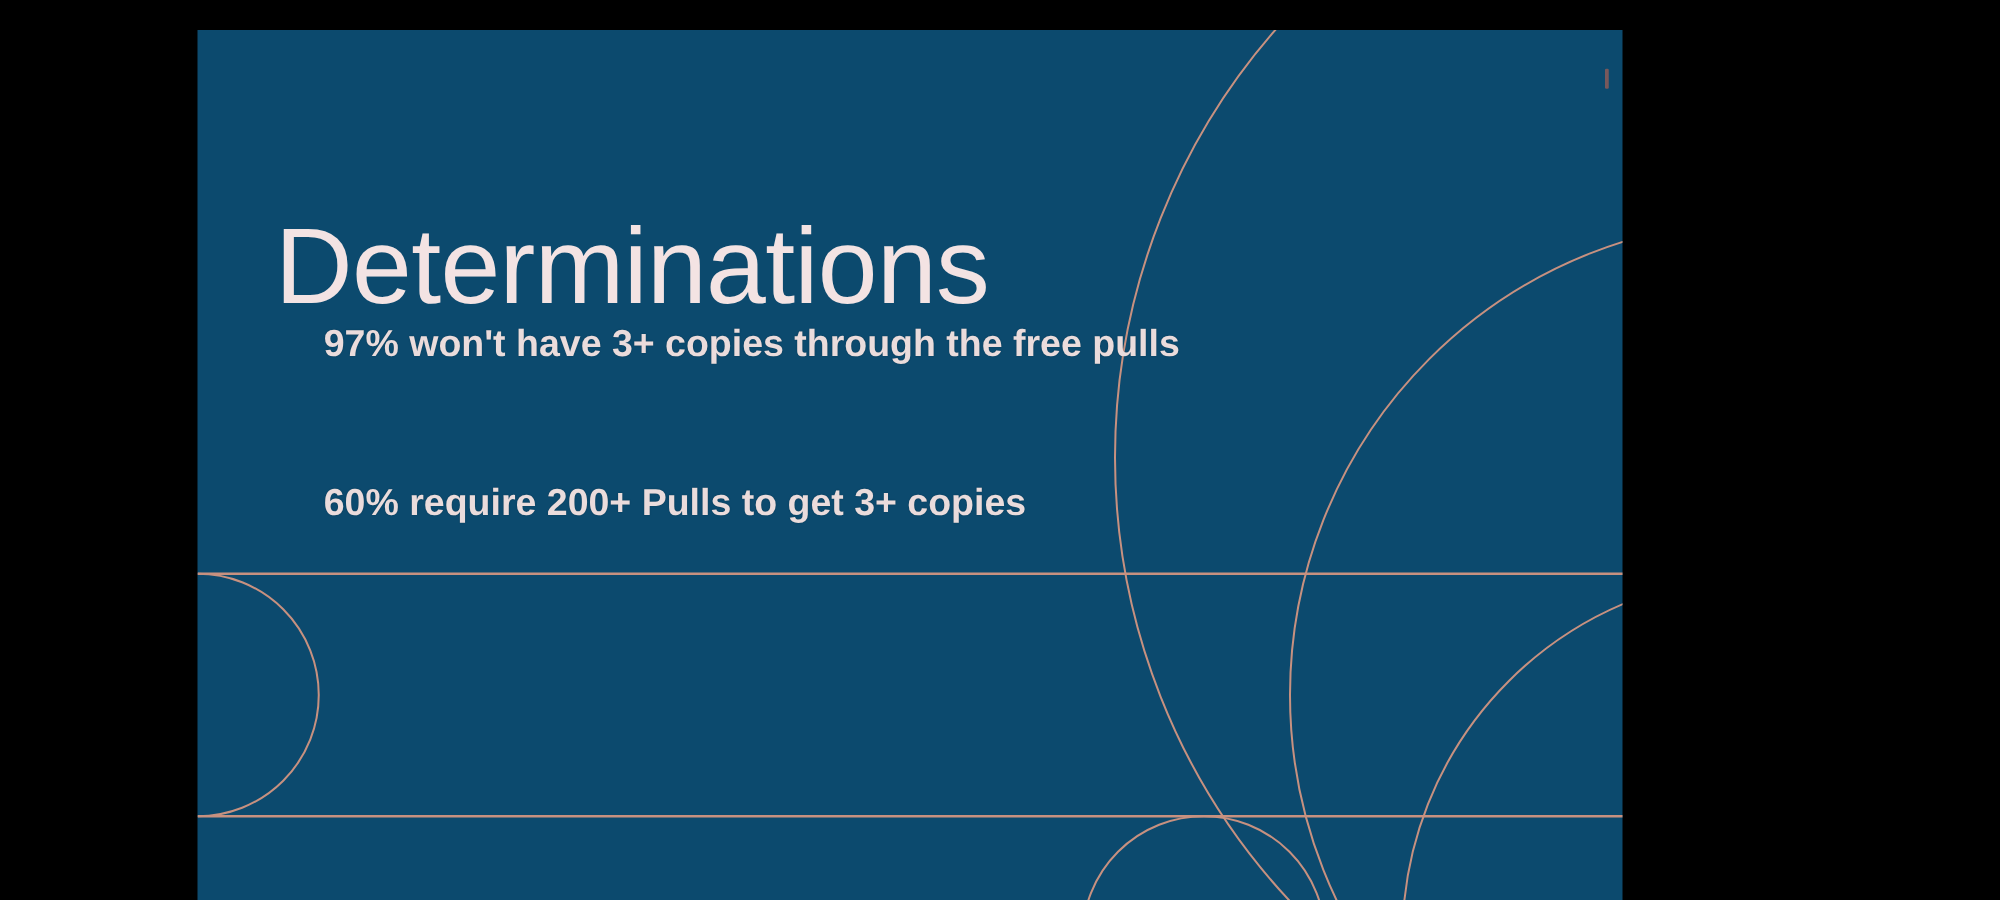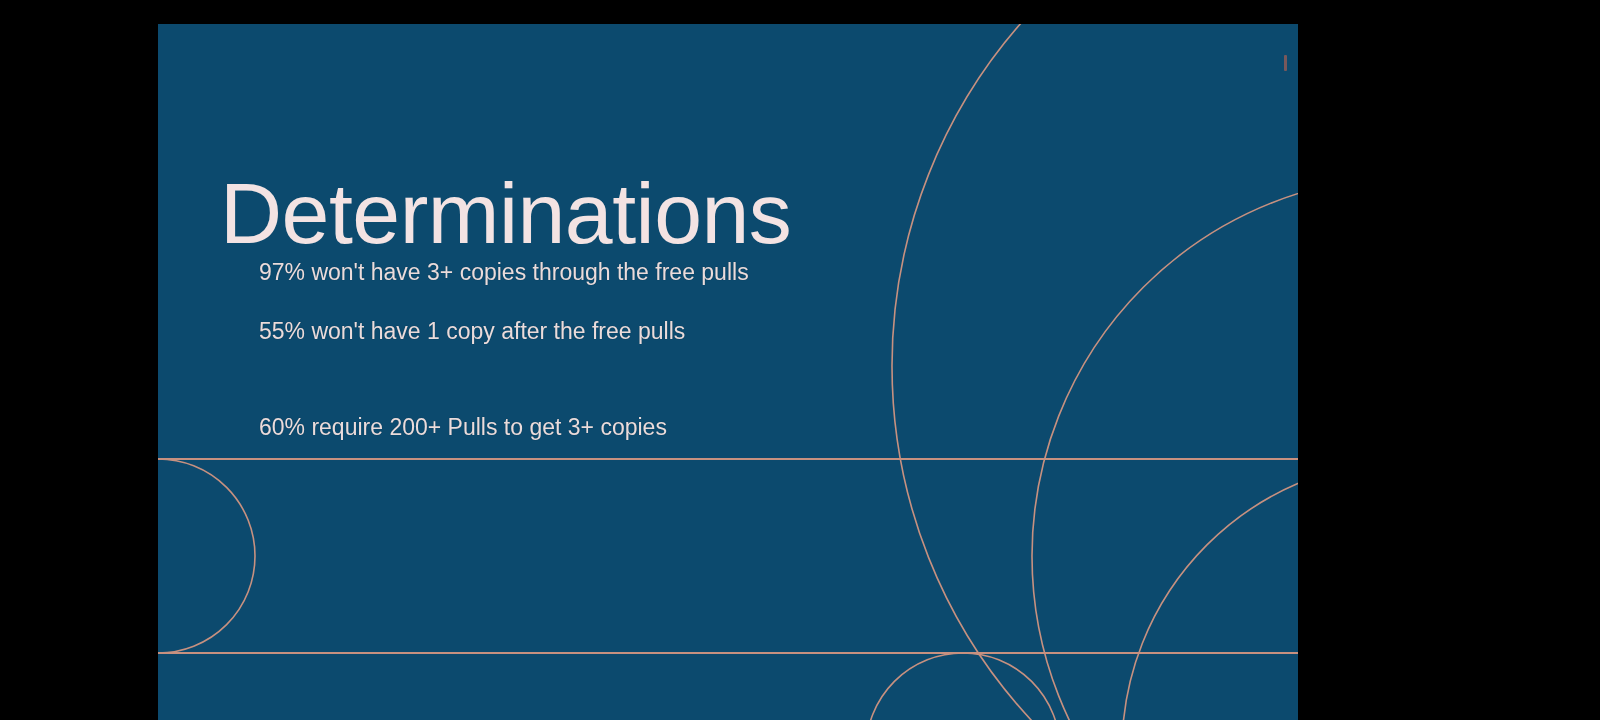--- a/index.html
+++ b/index.html
@@ -66,27 +66,27 @@
 
   #bullet-group-primary {
     position: absolute;
     left: 101px;
     top: 237px;
     width: 1000px;
   }
   #bullet-group-secondary {
     position: absolute;
     left: 101px;
-    top: 392px;
+    top: 364px;
     width: 1050px;
   }
 
   .bullet-line {
-    font-size: 23px;
-    font-weight: 400;
+    font-size: 30px;
+    font-weight: 700;
     color: #EADCDC;
     line-height: 1;
     margin: 0 0 36px 0;
     white-space: nowrap;
     text-shadow: 0 0 1px rgba(0,0,0,0.35);
   }
   .bullet-line:last-child { margin-bottom: 0; }
 
   #caret-artifact {
     position: absolute;
@@ -134,21 +134,20 @@
         <line x1="0" y1="629" x2="1254" y2="629"></line>
       </g>
     </svg>
 
     <div id="caret-artifact"></div>
 
     <h1 id="slide-title">Determinations</h1>
 
     <div id="bullet-group-primary">
       <p class="bullet-line">97% won't have 3+ copies through the free pulls</p>
-      <p class="bullet-line">55% won't have 1 copy after the free pulls</p>
     </div>
 
     <div id="bullet-group-secondary">
       <p class="bullet-line">60% require 200+ Pulls to get 3+ copies</p>
     </div>
 
   </div>
 </div>
 
 </body></html>

